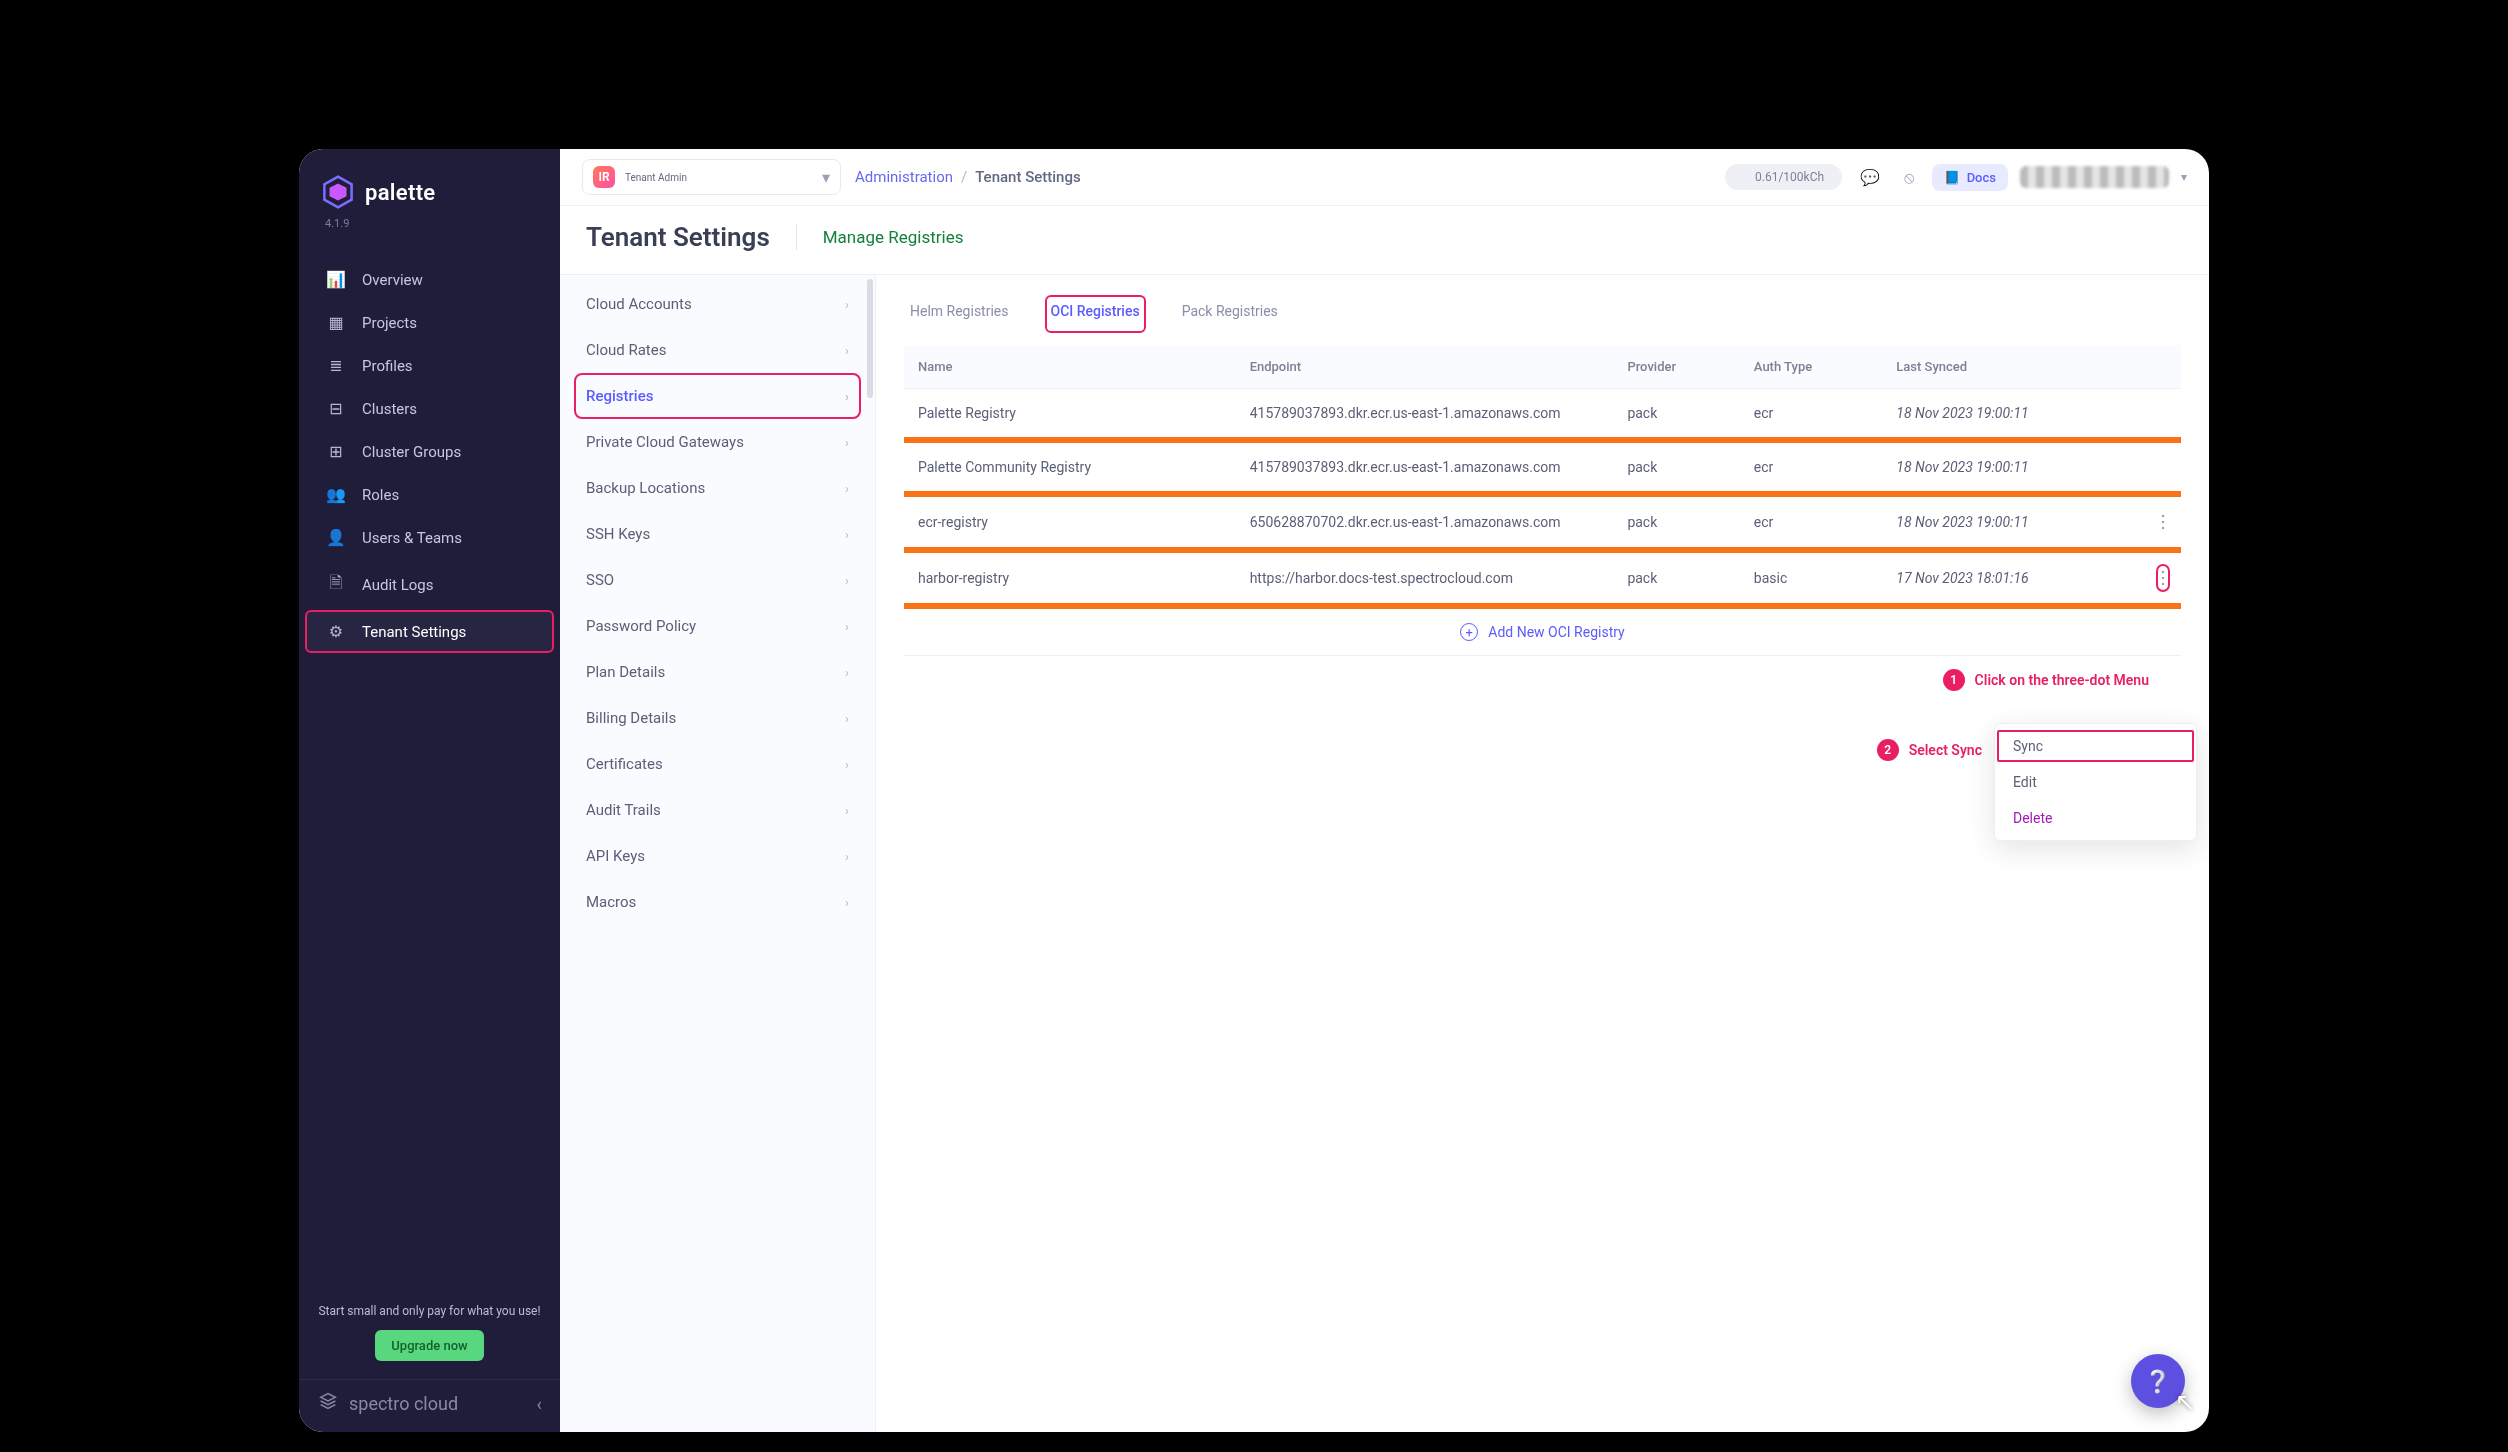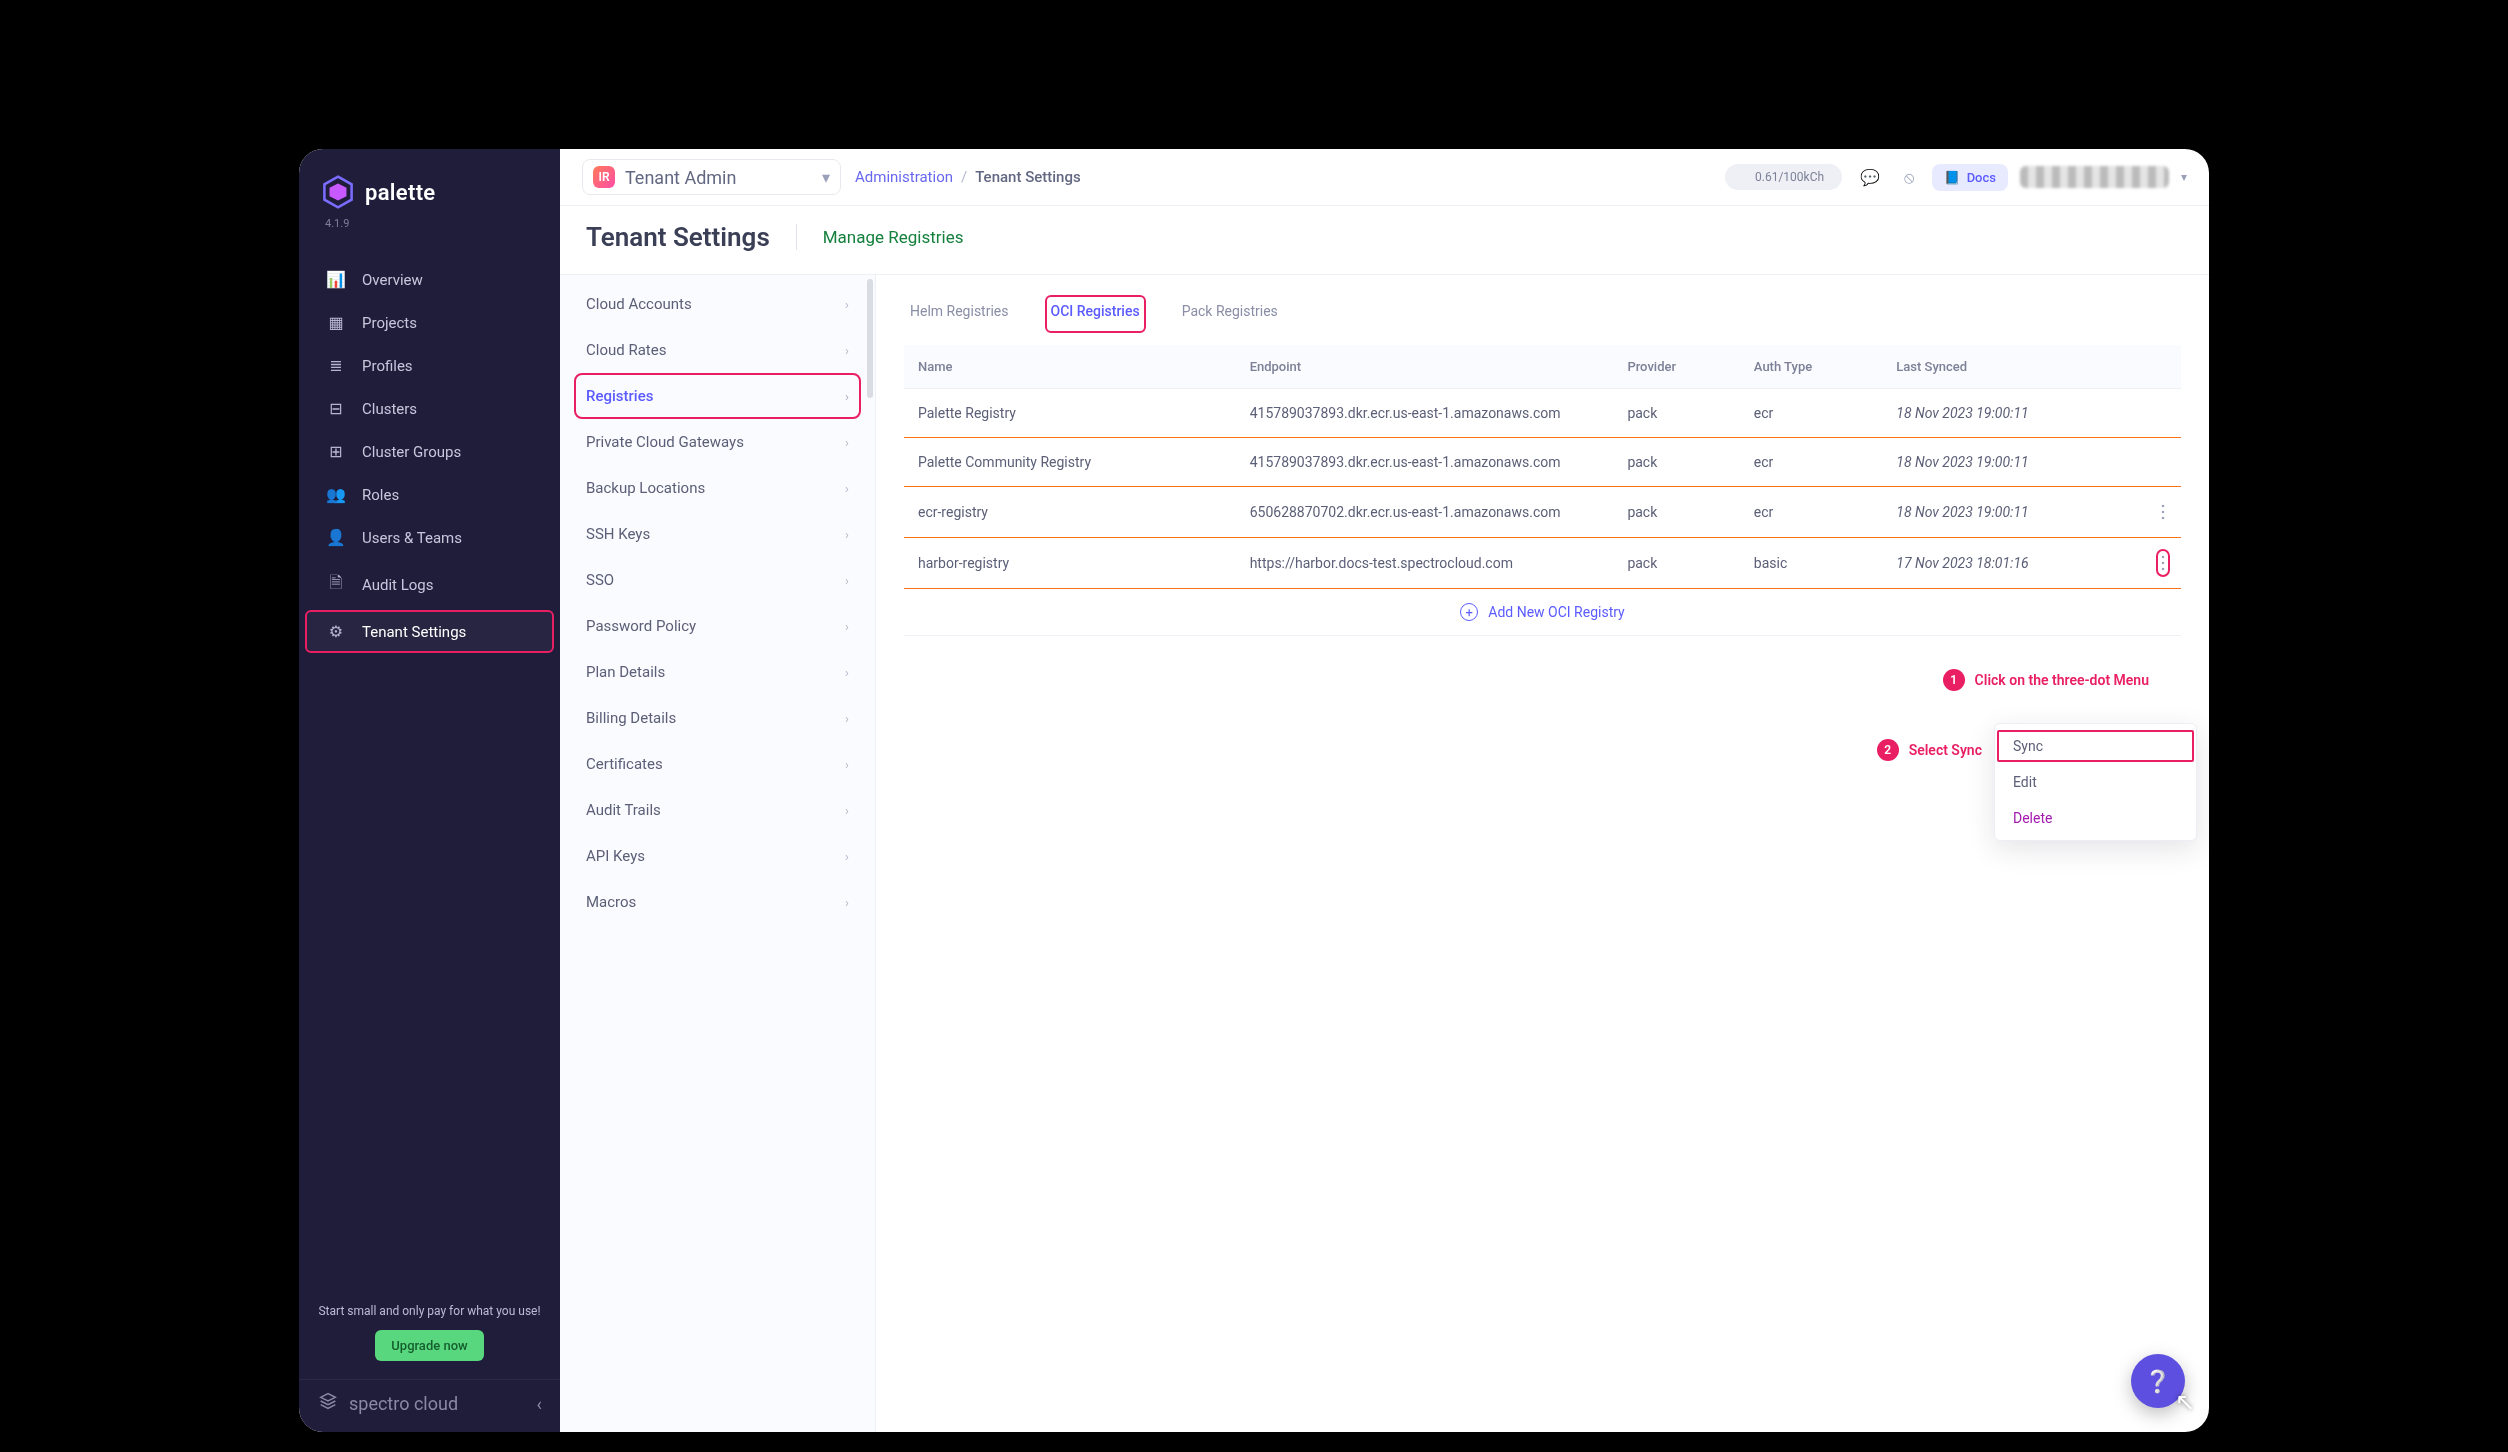--- a/index.html
+++ b/index.html
@@ -78,21 +78,21 @@
   background:#fff; border:1px solid #e8e9ef;
   border-radius:8px; padding:6px 10px;
   min-width: 259px;
 }
 .scope-ico {
   width:22px;height:22px; border-radius:6px;
   background:linear-gradient(135deg,#ff7a59,#ff4da6);
   display:flex;align-items:center;justify-content:center;
   color:#fff; font-size:12px; font-weight:600;
 }
-.scope-text { color:#636882; font-size:18px; flex:1;}
+.scope-text { color:#636882; font-size:10px; flex:1;}
 .scope-caret { color:#9aa0b8; }
 .breadcrumb { display:flex; gap:8px; font-size:15px; align-items:center; }
 .breadcrumb .bc1 { color:#6868ef; cursor:pointer;}
 .breadcrumb .sep { color:#b4b8cc;}
 .breadcrumb .bc2 { color:#636882; font-weight:500;}
 .top-right { margin-left:auto; display:flex; align-items:center; gap:12px;}
 .credits-pill {
   background:#eef0f6; color:#7d8197; font-size:12px;
   padding:6px 18px 6px 30px; border-radius:994px;
 }
@@ -161,21 +161,21 @@
 table.reg {
   width:100%; border-collapse: collapse; margin-top:16px;
   font-size:14px;
 }
 table.reg thead th {
   text-align:left; font-weight:500; font-size:13px;
   color:#7d8197; padding:14px 14px;
   background:#fafbfe; border-bottom:1px solid #eef0f6;
 }
 table.reg tbody td {
-  padding:16px 14px; color:#5b5f77; border-bottom:1px solid #f97316;
+  padding:16px 14px; color:#5b5f77; border-bottom:6px solid #f97316;
   vertical-align: middle;
 }
 table.reg tbody td.ls { font-style: italic; white-space:nowrap;}
 table.reg tbody td.ep { max-width:229px; overflow-wrap:break-word;}
 .kebab {
   width:4px; height:18px;
   background-image: radial-gradient(circle,#9aa0b8 1.4px, transparent 1.6px);
   background-size: 4px 6px;
   cursor:pointer;
 }

